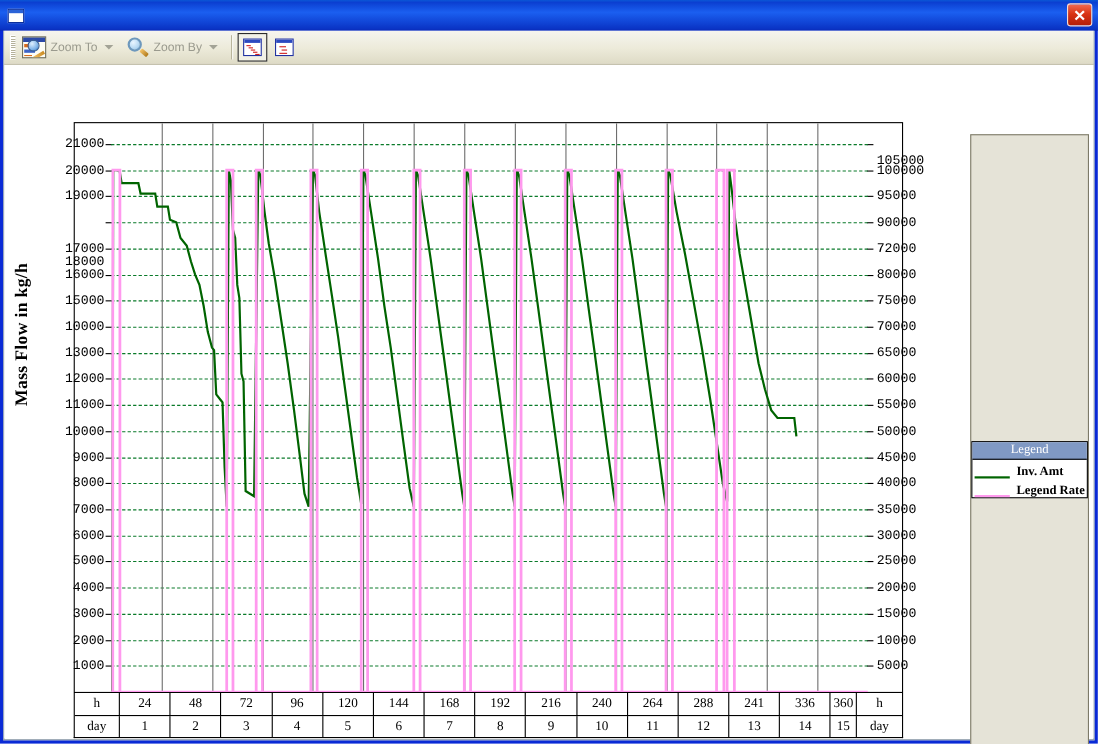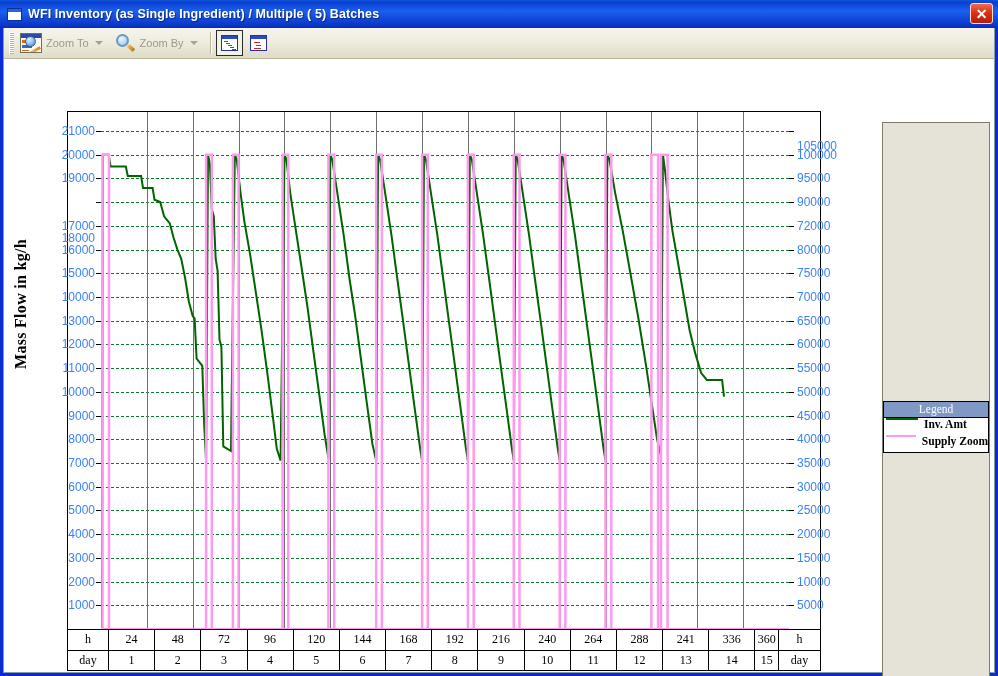--- a/index.html
+++ b/index.html
@@ -123,21 +123,21 @@
     font-family:"Liberation Serif",serif;font-size:16px;font-weight:bold;color:#000;
     letter-spacing:.3px;
   }
   .axis-label-right{
     position:absolute;left:908px;top:240px;
     writing-mode:vertical-rl;
     font-family:"Liberation Serif",serif;font-size:16px;font-weight:bold;color:#000;
     letter-spacing:.3px;
   }
   .ytick{
-    position:absolute;font-family:Liberation Sans, sans-serif;font-size:12px;color:#3b82f6;
+    position:absolute;font-family:Liberation Mono, monospace;font-size:12px;color:#000000;
     white-space:nowrap;line-height:10px;
   }
   .ytick.left{right:0;text-align:right;}
   .ytick.right{left:0;text-align:left;}
   .tickmark{position:absolute;height:1px;background:#000;}
   .gridline{position:absolute;left:0;right:0;height:0;border-top:1px dashed #0a7a2a;}
   .vgrid{position:absolute;top:0;bottom:0;width:1px;background:#6e6e6e;}
   .series-line{position:absolute;left:0;top:0;}
   
   .xtable{
@@ -163,32 +163,31 @@
   }
   .legend{
     position:absolute;left:0px;top:278px;width:106px;
     background:#ffffff;border:1px solid #000;box-sizing:border-box;
   }
   .legend-title{
     background:#8099c4;color:#ffffff;text-align:center;
     font-family:"Liberation Serif",serif;font-size:11.5px;
     border-bottom:1px solid #000;line-height:15px;height:15px;
   }
-  .legend-row{display:flex;align-items:flex-start;height:17px;padding-left:2px;}
+  .legend-row{display:flex;align-items:flex-end;height:17px;padding-left:2px;}
   .legend-swatch{width:32px;height:0;border-top:2px solid #000;margin-right:6px;}
   .legend-text{font-family:"Liberation Serif",serif;font-size:11.5px;font-weight:bold;color:#000;white-space:nowrap;}
 </style>
 </head>
 <body>
 
 <div class="window">
 
   <div class="titlebar">
     <div class="title-icon"></div>
-    <div class="title-text">WFI Inventory (as Single Ingredient) / Multiple ( 5) Batches</div>
     <div class="close-btn">✕</div>
   </div>
 
   <div class="client">
 
     <div class="toolbar">
       <div class="tb-grip"></div>
 
       <div class="tb-item">
         <div class="ico-zoomto">
@@ -430,21 +429,21 @@
 
       <div class="side-panel">
         <div class="legend">
           <div class="legend-title">Legend</div>
           <div class="legend-row">
             <span class="legend-swatch" style="border-top-color:#006400"></span>
             <span class="legend-text">Inv. Amt</span>
           </div>
           <div class="legend-row">
             <span class="legend-swatch" style="border-top-color:#ff99ee"></span>
-            <span class="legend-text">Supply Zoom</span>
+            <span class="legend-text">Legend Rate</span>
           </div>
         </div>
       </div>
 
     </div>
 
   </div>
 </div>
 
 </body></html>

